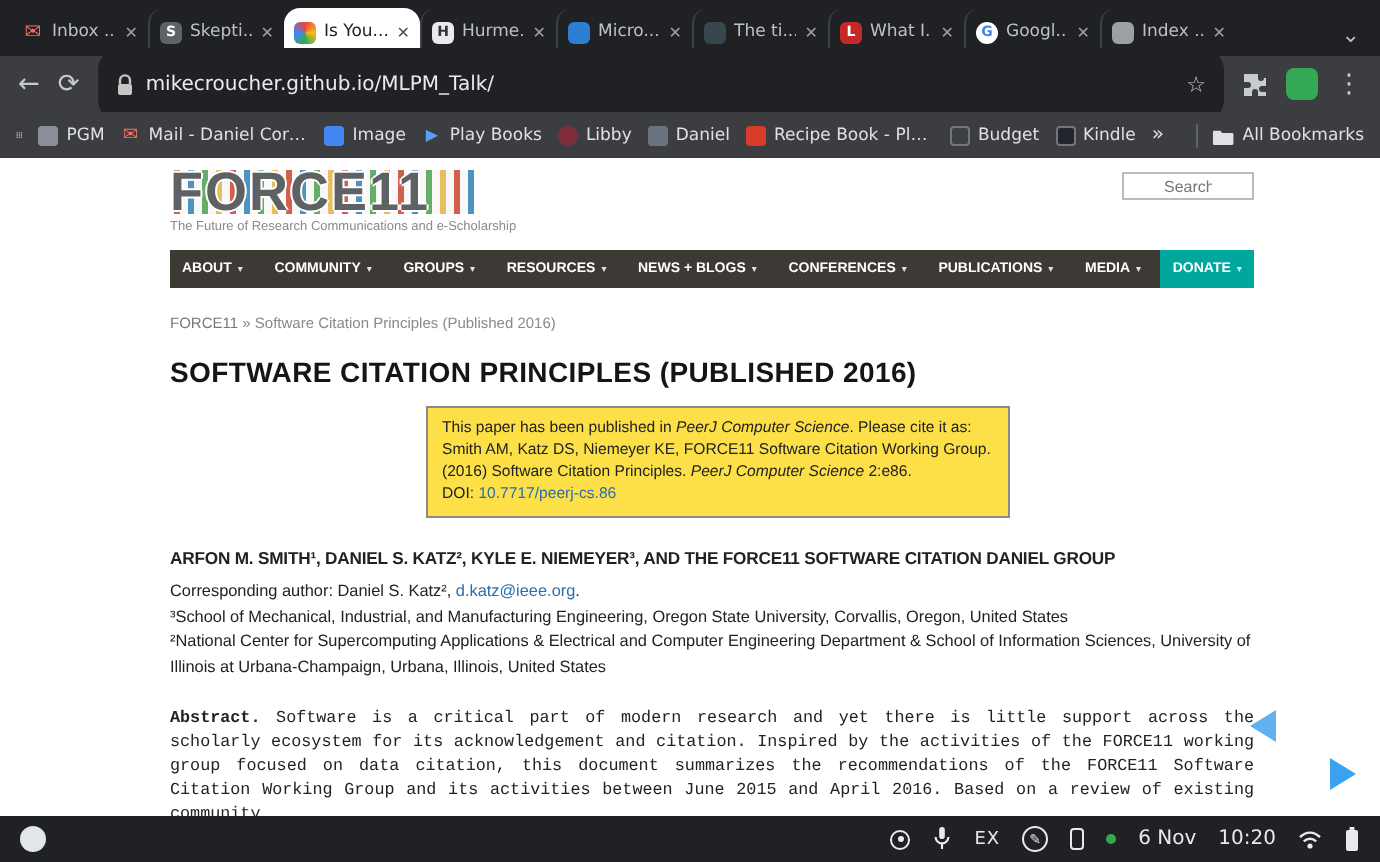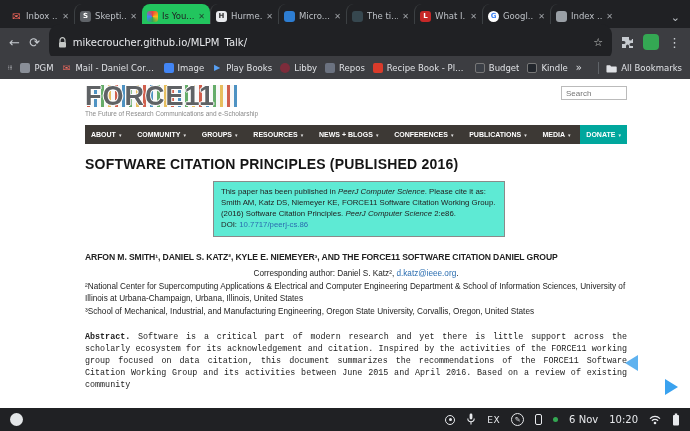--- a/index.html
+++ b/index.html
@@ -5,21 +5,21 @@
   * { box-sizing: border-box; margin: 0; padding: 0; }
   html,body { width:690px; height:431px; overflow:hidden; background:#202124;
     font-family:"DejaVu Sans","Liberation Sans",sans-serif; }
   .screen { width:690px; height:431px; display:flex; flex-direction:column; }
 
   
   .tabstrip { height:28px; background:#202124; display:flex; align-items:flex-end; padding-left:6px; }
   .tab { width:68px; height:24px; display:flex; align-items:center; gap:4px; padding:0 5px;
          border-radius:8px 8px 0 0; color:#bdc1c6; font-size:8.5px; cursor:default; }
   .tab + .tab { border-left:1px solid #3c4043; }
-  .tab.active { background:#22c55e; color:#202124; border-left:none; }
+  .tab.active { background:#ffffff; color:#202124; border-left:none; }
   .fav { width:11px; height:11px; border-radius:3px; flex:0 0 auto; display:flex;
          align-items:center; justify-content:center; font-size:7px; font-weight:bold; }
   .f0 { background:transparent; color:#ff6a5e; font-size:10px; }
   .f1 { background:#5f6368; color:#fff; }
   .f2 { background:conic-gradient(#e8453c,#f9bc15,#34a853,#4285f4,#e8453c); }
   .f3 { background:#e8eaed; color:#333; }
   .f4 { background:#2d7dd2; }
   .f5 { background:#36474f; }
   .f6 { background:#c62828; color:#fff; }
   .f7 { background:#fff; color:#4285f4; border-radius:50%; }
@@ -60,38 +60,38 @@
                font-family:"Liberation Sans","DejaVu Sans",sans-serif; }
   .content { width:542px; margin-left:85px; padding-top:4px; }
   .site-header { display:flex; justify-content:space-between; align-items:flex-start; height:40px; }
   .logo-wrap { position:relative; }
   .logo-stripes { position:absolute; left:2px; top:2px; width:150px; height:22px; opacity:.85;
     background:repeating-linear-gradient(90deg,#c8432e 0 3px,#f7f7f7 3px 7px,#2f7fb8 7px 10px,
       #f7f7f7 10px 14px,#4a9e4f 14px 17px,#f7f7f7 17px 21px,#e3b341 21px 24px,#f7f7f7 24px 28px); }
   .logo-text { position:relative; font-size:27px; font-weight:bold; color:#5f6265; letter-spacing:1px;
     line-height:26px; text-shadow:1px 0 #fff,-1px 0 #fff,0 1px #fff,0 -1px #fff; }
   .tagline { position:relative; font-size:6.5px; color:#8a8a8a; margin-top:1px; }
-  .site-search { width:66px; height:14px; border:1px solid #bbb; font-size:8px; padding:1px 4px;
+  .site-search { width:66px; height:14px; border:1px solid #bbb; font-size:8px; padding:1px 20px;
     color:#555; margin-top:3px; font-family:inherit; }
   .site-nav { display:flex; justify-content:space-between; align-items:stretch; background:#3d3935;
     height:19px; margin-top:2px; }
   .nav-item { display:flex; align-items:center; gap:3px; padding:0 6px; color:#fff; font-size:7px;
     font-weight:bold; white-space:nowrap; cursor:pointer; }
   .nav-item .caret { font-size:5px; opacity:.85; }
   .nav-item:last-child { background:#00a79d; }
   .breadcrumb { margin-top:13px; font-size:7.5px; color:#8a8a8a; }
   .breadcrumb a { color:#777; text-decoration:none; cursor:pointer; }
   .page-title { margin-top:12px; font-size:14px; font-weight:bold; color:#151515; letter-spacing:.2px; }
-  .cite-box { width:292px; margin:9px 0 0 128px; border:1px solid #8a8a8a; background:#5eead4;
+  .cite-box { width:292px; margin:9px 0 0 128px; border:1px solid #8a8a8a; background:#fde047;
     padding:5px 7px; font-size:7.8px; line-height:1.4; color:#222; }
   .cite-box em { font-style:italic; }
   .link { color:#2a6db0; text-decoration:none; cursor:pointer; }
   .authors { margin-top:15px; font-size:8.6px; font-weight:bold; color:#222; white-space:nowrap;
     overflow:hidden; letter-spacing:-.1px; }
-  .corresponding { margin-top:7px; font-size:8.2px; color:#222;text-align:center; }
+  .corresponding { margin-top:7px; font-size:8.2px; color:#222; }
   .affiliations { margin-top:3px; font-size:8.2px; color:#222; line-height:1.55; }
   .abstract { margin-top:12px; font-size:8.4px; color:#222; line-height:1.45; text-align:justify;font-family:Liberation Mono, monospace; }
   .abstract b { font-weight:bold; }
   .arrow-left { position:absolute; right:52px; top:276px; width:0; height:0; cursor:pointer;
     border-top:8px solid transparent; border-bottom:8px solid transparent; border-right:13px solid #5fb2ef; }
   .arrow-right { position:absolute; right:12px; top:300px; width:0; height:0; cursor:pointer;
     border-top:8px solid transparent; border-bottom:8px solid transparent; border-left:13px solid #3aa2ef; }
 
   
   .shelf { height:23px; background:#202124; display:flex; align-items:center; padding:0 10px; gap:11px;
@@ -210,21 +210,21 @@
     <div class="bm">
       <span class="bm-fav b3">▶</span>
       <span class="label">Play Books</span>
     </div>
     <div class="bm">
       <span class="bm-fav b4"></span>
       <span class="label">Libby</span>
     </div>
     <div class="bm">
       <span class="bm-fav b5"></span>
-      <span class="label">Repos</span>
+      <span class="label">Daniel</span>
     </div>
     <div class="bm bm-recipe">
       <span class="bm-fav b6"></span>
       <span class="label">Recipe Book - Plan t...</span>
     </div>
     <div class="bm">
       <span class="bm-fav b7"></span>
       <span class="label">Budget</span>
     </div>
     <div class="bm">
@@ -286,39 +286,44 @@
         <div class="nav-item">
           <span>MEDIA</span>
           <span class="caret">▾</span>
         </div>
         <div class="nav-item">
           <span>DONATE</span>
           <span class="caret">▾</span>
         </div>
       </div>
 
+      <div class="breadcrumb">
+        <a>FORCE11</a>
+        <span>»</span>
+        <span>Software Citation Principles (Published 2016)</span>
+      </div>
 
       <div class="page-title">SOFTWARE CITATION PRINCIPLES (PUBLISHED 2016)</div>
 
       <div class="cite-box">
         <span>This paper has been published in </span><em>PeerJ Computer Science</em><span>. Please cite it as: Smith AM, Katz DS, Niemeyer KE, FORCE11 Software Citation Working Group. (2016) Software Citation Principles. </span><em>PeerJ Computer Science</em><span> 2:e86.</span>
         <div>
           <span>DOI: </span><a class="link">10.7717/peerj-cs.86</a>
         </div>
       </div>
 
       <div class="authors">ARFON M. SMITH¹, DANIEL S. KATZ², KYLE E. NIEMEYER³, AND THE FORCE11 SOFTWARE CITATION DANIEL GROUP</div>
 
       <div class="corresponding">
         <span>Corresponding author: Daniel S. Katz², </span><a class="link">d.katz@ieee.org</a><span>.</span>
       </div>
 
       <div class="affiliations">
+        <div>³School of Mechanical, Industrial, and Manufacturing Engineering, Oregon State University, Corvallis, Oregon, United States</div>
         <div>²National Center for Supercomputing Applications &amp; Electrical and Computer Engineering Department &amp; School of Information Sciences, University of Illinois at Urbana-Champaign, Urbana, Illinois, United States</div>
-        <div>³School of Mechanical, Industrial, and Manufacturing Engineering, Oregon State University, Corvallis, Oregon, United States</div>
       </div>
 
       <div class="abstract">
         <b>Abstract.</b><span> Software is a critical part of modern research and yet there is little support across the scholarly ecosystem for its acknowledgement and citation. Inspired by the activities of the FORCE11 working group focused on data citation, this document summarizes the recommendations of the FORCE11 Software Citation Working Group and its activities between June 2015 and April 2016. Based on a review of existing community</span>
       </div>
     </div>
 
     <div class="arrow-left"></div>
     <div class="arrow-right"></div>
   </div>

